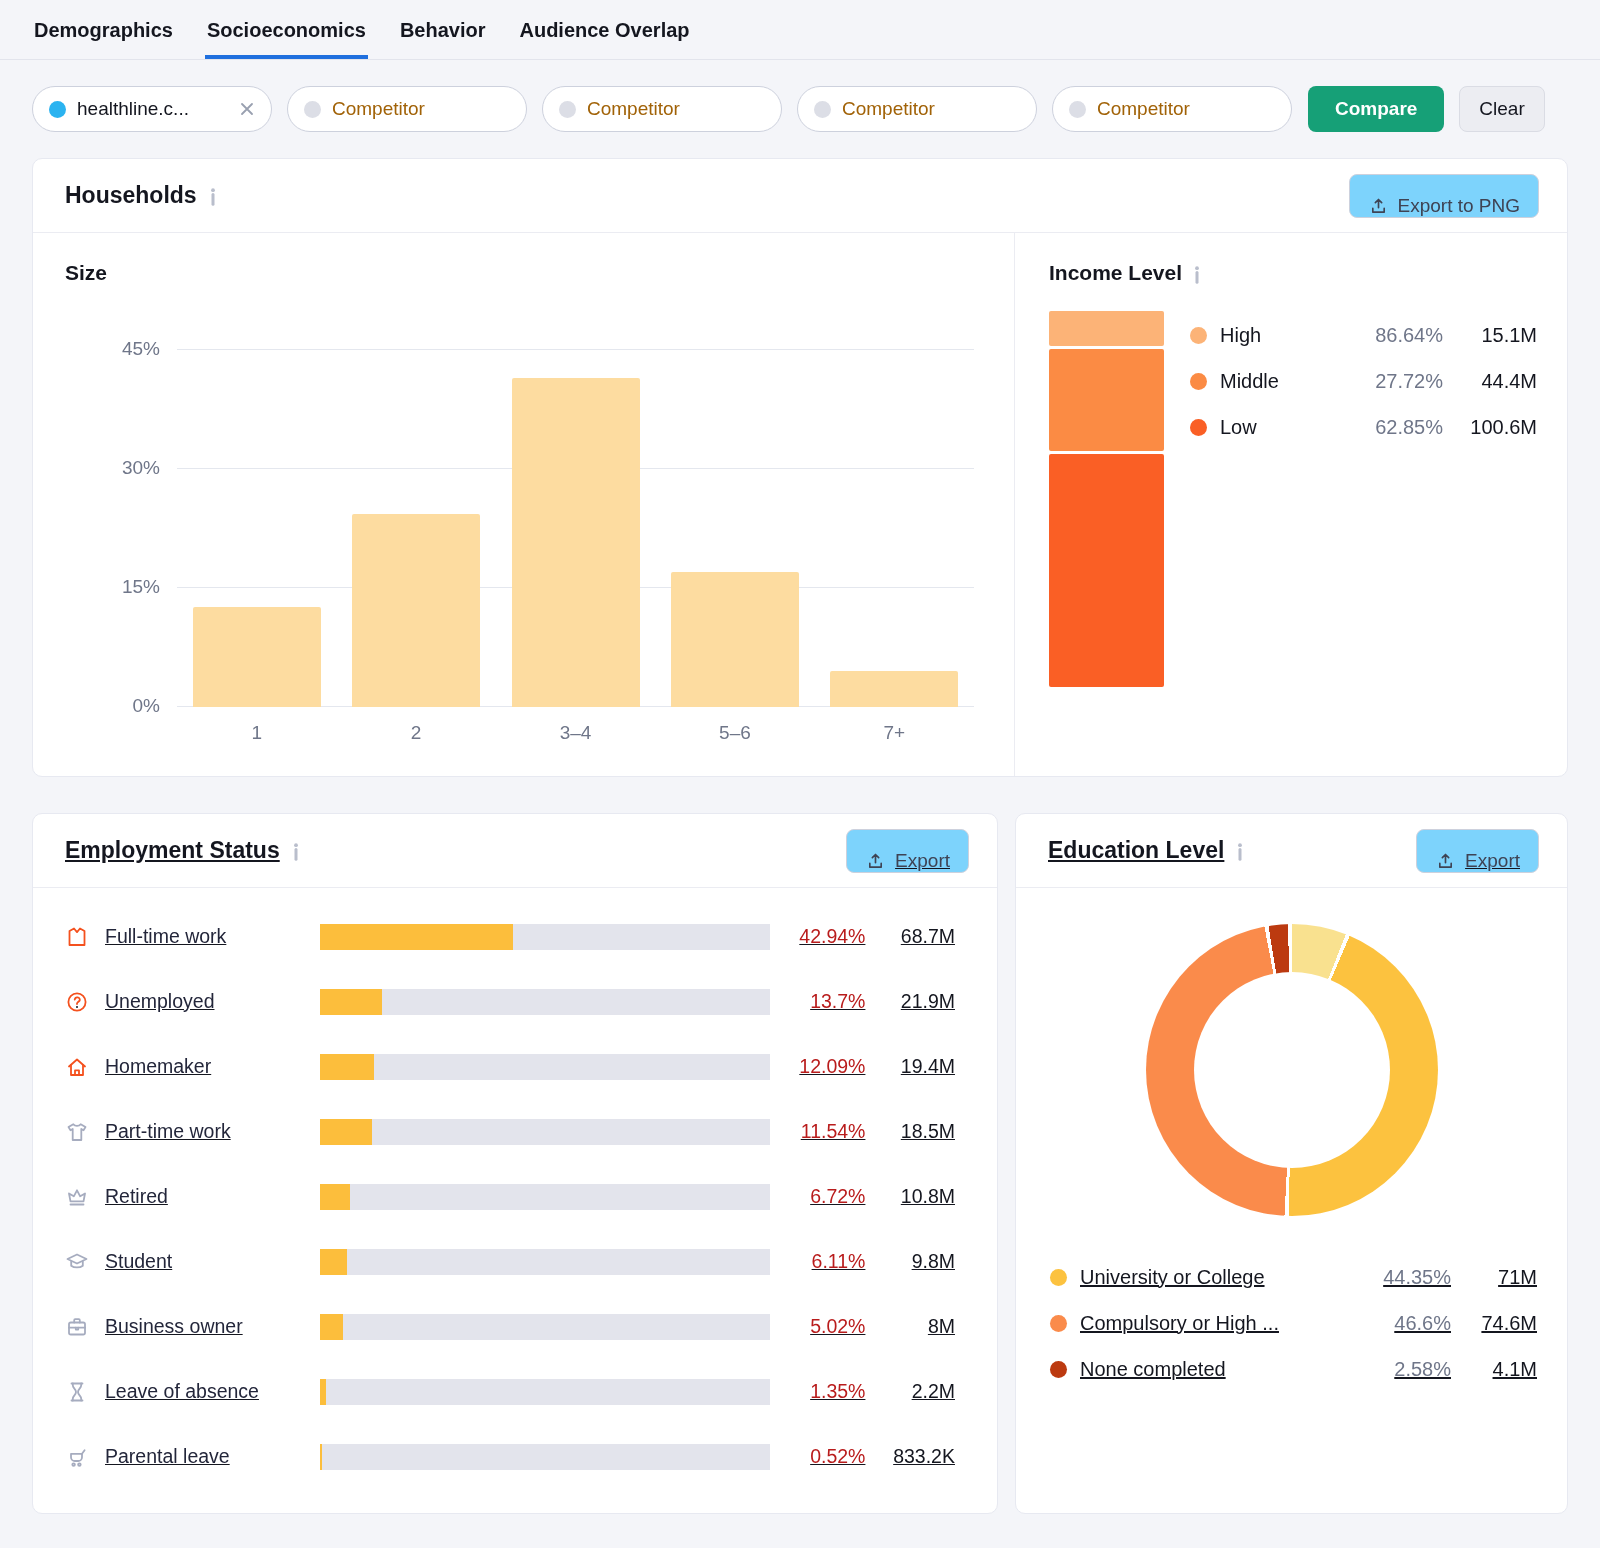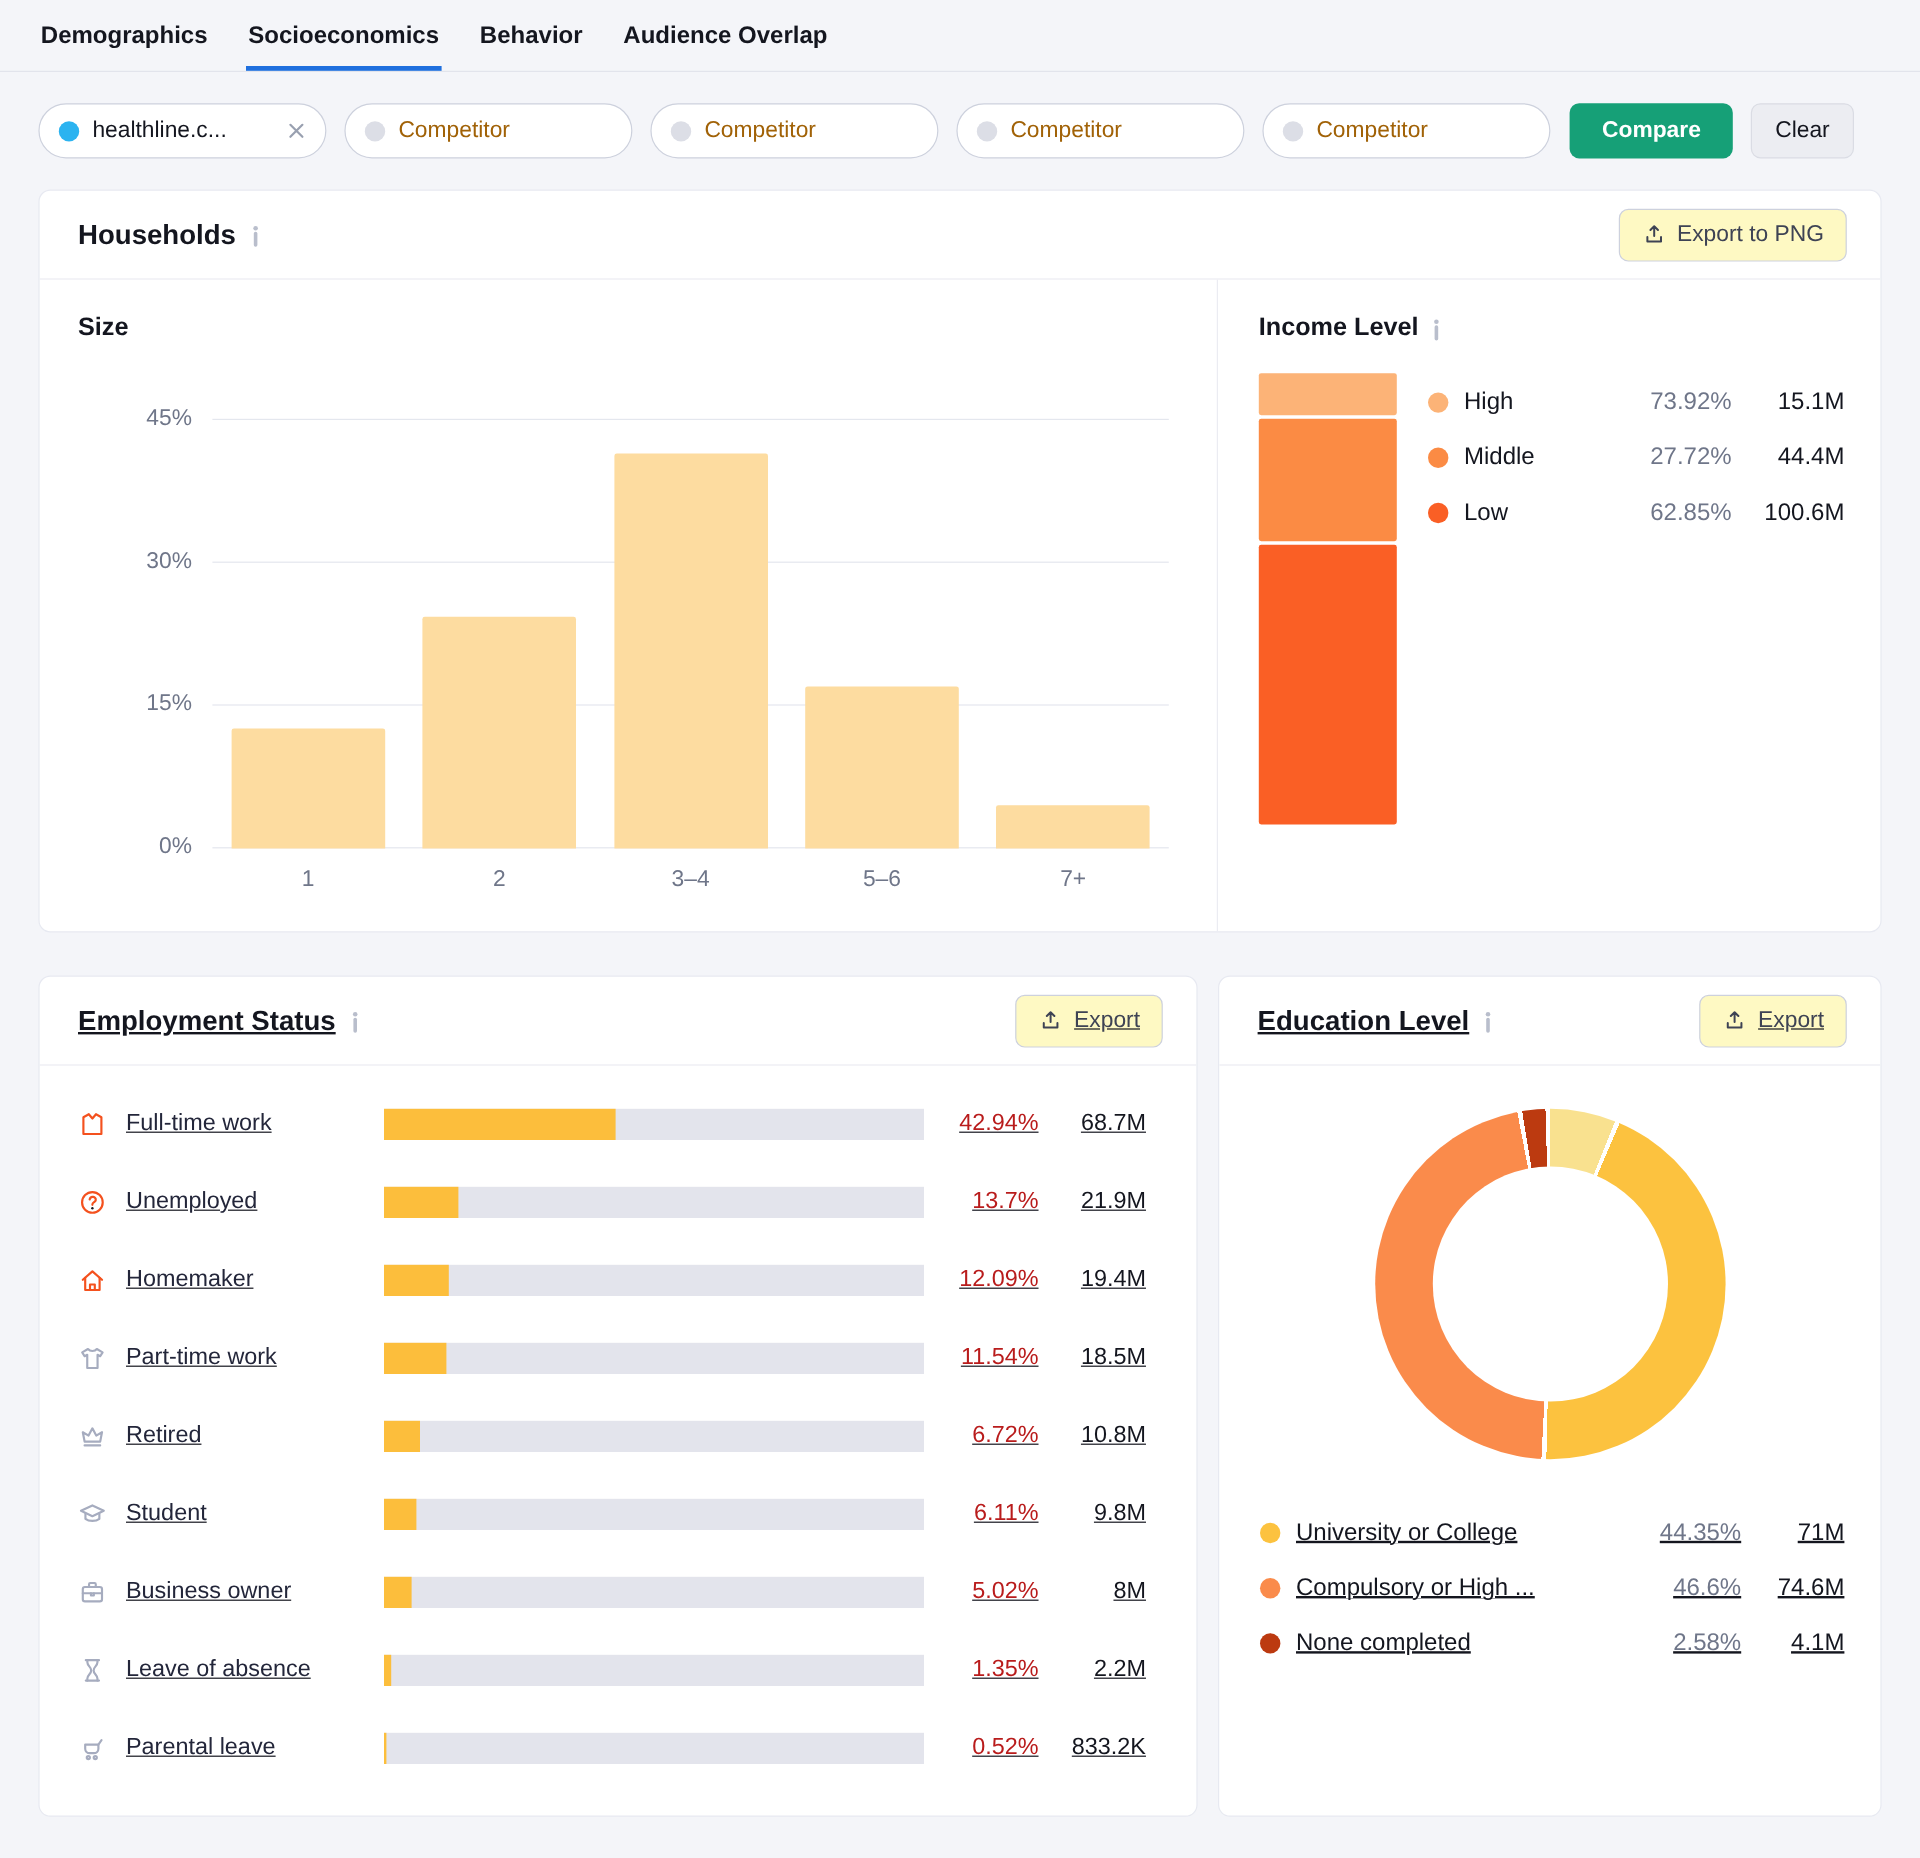--- a/index.html
+++ b/index.html
@@ -26,21 +26,21 @@
   .btn-compare { height:46px; padding:0 27px; background:#16A077; color:#fff; border:none; border-radius:8px;
                  font-size:19px; font-weight:700; font-family:inherit; margin-left:1px; cursor:pointer; }
   .btn-clear { height:46px; padding:0 19px; background:#ECEDF2; color:#14161F; border:1px solid #DADCE4;
                border-radius:8px; font-size:19px; font-family:inherit; cursor:pointer; }
   
   .card { background:#fff; border:1px solid #E7E9F1; border-radius:10px; overflow:hidden; }
   .card-header { display:flex; align-items:center; justify-content:space-between; height:74px;
                  padding:0 28px 0 32px; border-bottom:1px solid #EBECF2; }
   .card-title { font-size:23px; font-weight:700; display:flex; align-items:center; gap:11px; }
   .info-i { display:inline-flex; margin-top:3px; }
-  .btn-export { display:flex; align-items:center; gap:9px; height:44px; padding:0 18px; background:#fef9c3;
+  .btn-export { display:flex; align-items:flex-end; gap:9px; height:44px; padding:0 18px; background:#7dd3fc;
                 border:1px solid #CDD1DD; border-radius:8px; font-size:19px; color:#3E4354; font-family:inherit; cursor:pointer; }
   #households { margin:26px 32px 0; height:619px; }
   .hh-body { display:flex; height:543px; }
   .size-col { width:982px; border-right:1px solid #EBECF2; padding:28px 40px 0 32px; }
   .income-col { flex:1; padding:28px 30px 0 34px; }
   .section-title { font-size:21px; font-weight:700; display:flex; align-items:center; gap:10px; }
   
   .size-plot { position:relative; height:400px; margin-top:22px; }
   .gridline { position:absolute; left:112px; right:0; height:1px; background:#E4E7EE; }
   .ytick { position:absolute; right:calc(100% + 17px); top:-11px; font-size:19px; color:#6F7689; white-space:nowrap; }
@@ -188,21 +188,21 @@
       <div class="income-flex">
         <div class="income-bar" id="income-bar">
             <div class="income-seg" style="height: 34.891px; background: rgb(252, 179, 119);"></div>
             <div class="income-seg" style="height: 102.564px; background: rgb(251, 139, 68);"></div>
             <div class="income-seg" style="height: 232.545px; background: rgb(250, 95, 37);"></div>
           </div>
         <div class="income-legend" id="income-legend">
             <div class="ileg-row">
               <span class="leg-dot" style="background: rgb(252, 179, 119);"></span>
               <span class="ileg-label">High</span>
-              <span class="leg-pct">73.92%</span>
+              <span class="leg-pct">86.64%</span>
               <span class="leg-val">15.1M</span>
             </div>
             <div class="ileg-row">
               <span class="leg-dot" style="background: rgb(251, 139, 68);"></span>
               <span class="ileg-label">Middle</span>
               <span class="leg-pct">27.72%</span>
               <span class="leg-val">44.4M</span>
             </div>
             <div class="ileg-row">
               <span class="leg-dot" style="background: rgb(250, 95, 37);"></span>

